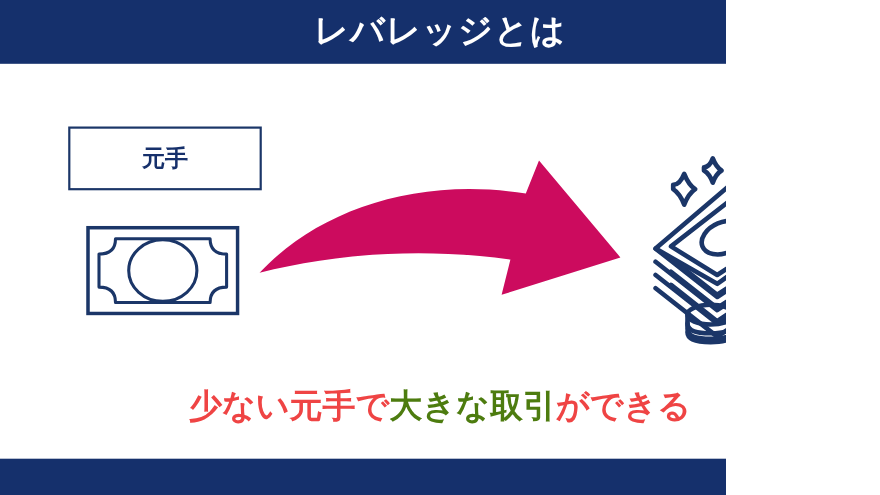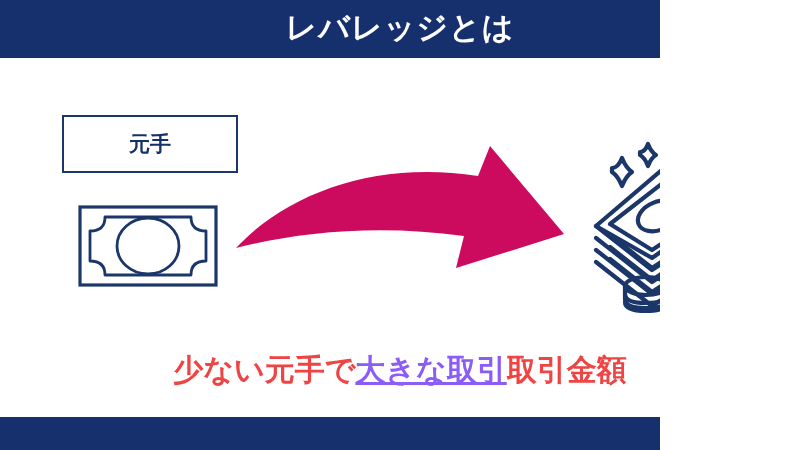--- a/index.html
+++ b/index.html
@@ -110,21 +110,21 @@
     top: 345px;
     width: 800px;
     height: 50px;
     text-align: center;
     font-size: 30px;
     font-weight: bold;
     white-space: nowrap;
     line-height: 50px;
   }
   .cap-navy { color: #ef4444; }
-  .cap-magenta { color: #8b5cf6; text-decoration: underline; }
+  .cap-magenta { color: #4d7c0f; }
 </style>
 </head>
 <body>
 
 <div id="stage">
 
   <div id="header-bar"></div>
   <div id="header-title">レバレッジとは</div>
 
   <div class="label-box" id="box-capital">
@@ -199,18 +199,18 @@
         <g>
           <ellipse cx="124" cy="156" rx="21" ry="9"></ellipse>
           <path d="M103 156 L103 167 Q103 176 124 176 Q145 176 145 167 L145 156"></path>
           <path d="M103 166 Q103 175 124 175 Q145 175 145 166"></path>
         </g>
       </g>
     </svg>
   </div>
 
   <div id="caption">
-    <span class="cap-navy">少ない元手で</span><span class="cap-magenta">大きな取引</span><span class="cap-navy">取引金額</span>
+    <span class="cap-navy">少ない元手で</span><span class="cap-magenta">大きな取引</span><span class="cap-navy">ができる</span>
   </div>
 
   <div id="footer-bar"></div>
 
 </div>
 
 </body></html>

